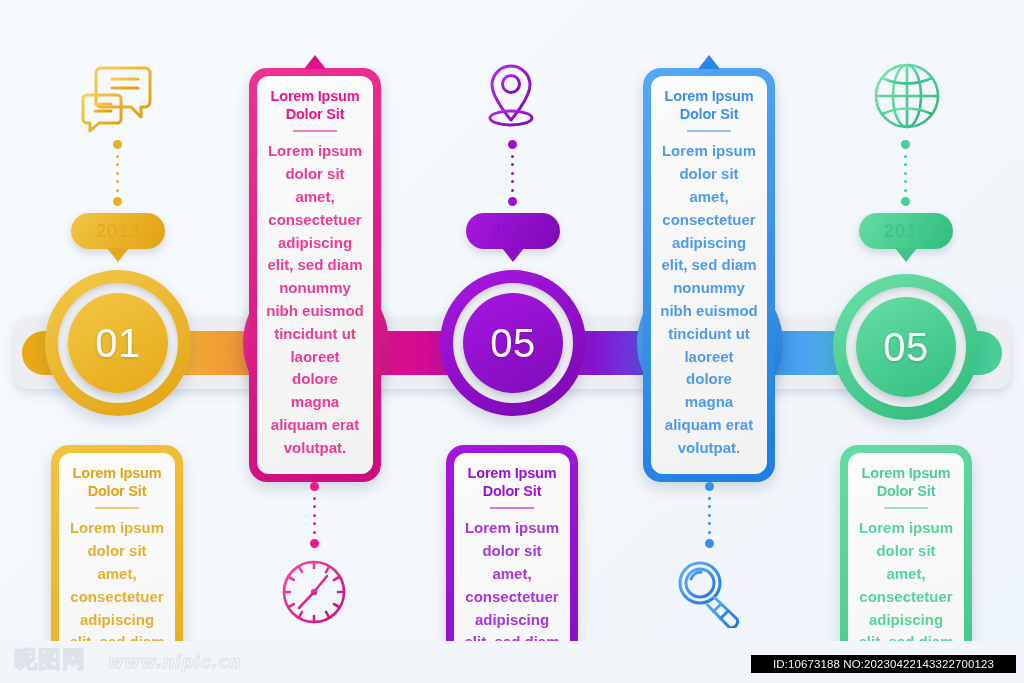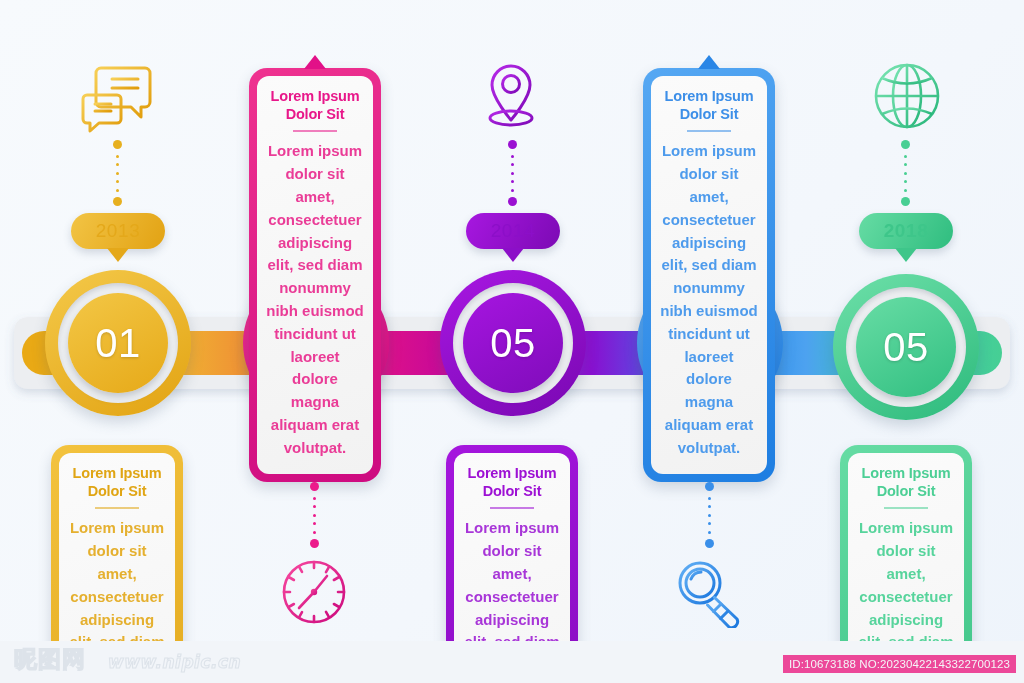--- a/index.html
+++ b/index.html
@@ -92,22 +92,22 @@
         background: #f2f5f9; }
   .wm-logo { position: absolute; left: 14px; bottom: 8px;
         font-size: 23px; font-weight: 700; color: #f2f5f9;
         -webkit-text-stroke: 1.4px #dde3ea; letter-spacing: 1px;
         font-family: "DejaVu Sans", sans-serif; }
   .wm-url { position: absolute; left: 108px; bottom: 11px;
         font-size: 17px; font-style: italic; font-weight: 700;
         color: #f2f5f9; -webkit-text-stroke: 1.1px #dde3ea;
         font-family: "DejaVu Sans", sans-serif; letter-spacing: .5px; }
   .wm-id { position: absolute; right: 8px; bottom: 10px;
-        background: #ec4899; color: #f4f6f8; font-size: 11.5px;
-        padding: 3px 6px; letter-spacing: .1px; }
+        background: #000000; color: #f4f6f8; font-size: 11.5px;
+        padding: 3px 22px; letter-spacing: .1px; }
 </style>
 </head>
 <body>
 
 <div id="stage">
 
   <div class="chain">
     <svg width="1024" height="195" viewBox="0 0 1024 195">
       <defs>
         <linearGradient id="trackGrad" x1="0" y1="0" x2="1" y2="0">

